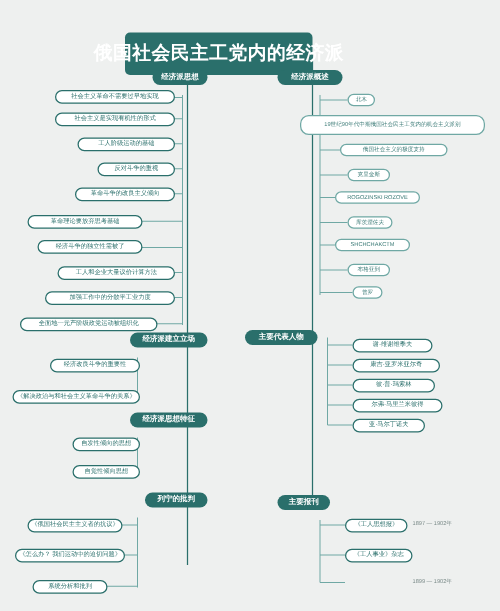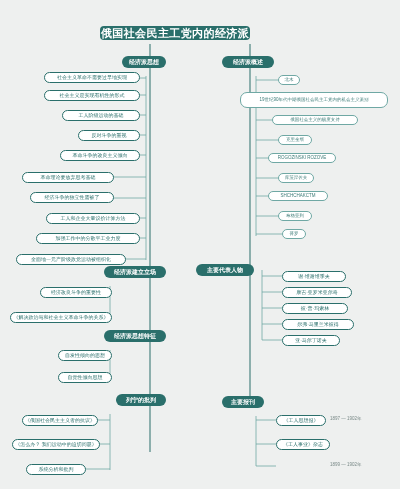--- a/index.html
+++ b/index.html
@@ -17,24 +17,24 @@
     box-sizing:border-box;
     display:flex;align-items:center;justify-content:center;
     text-align:center;
     line-height:1.15;
     white-space:nowrap;
   }
   .root{
     background:#2a6f6b;
     color:#ffffff;
     border-radius:4px;
-    font-size:11px;
+    font-size:15px;
     font-weight:bold;
     padding:0 8px;
-    height:14px;
+    height:34px;
     letter-spacing:.4px;
   }
   .l1{
     background:#2a6f6b;
     color:#ffffff;
     border-radius:9px;
     font-size:6px;
     height:12px;
     padding:0 6px;
     font-weight:bold;

